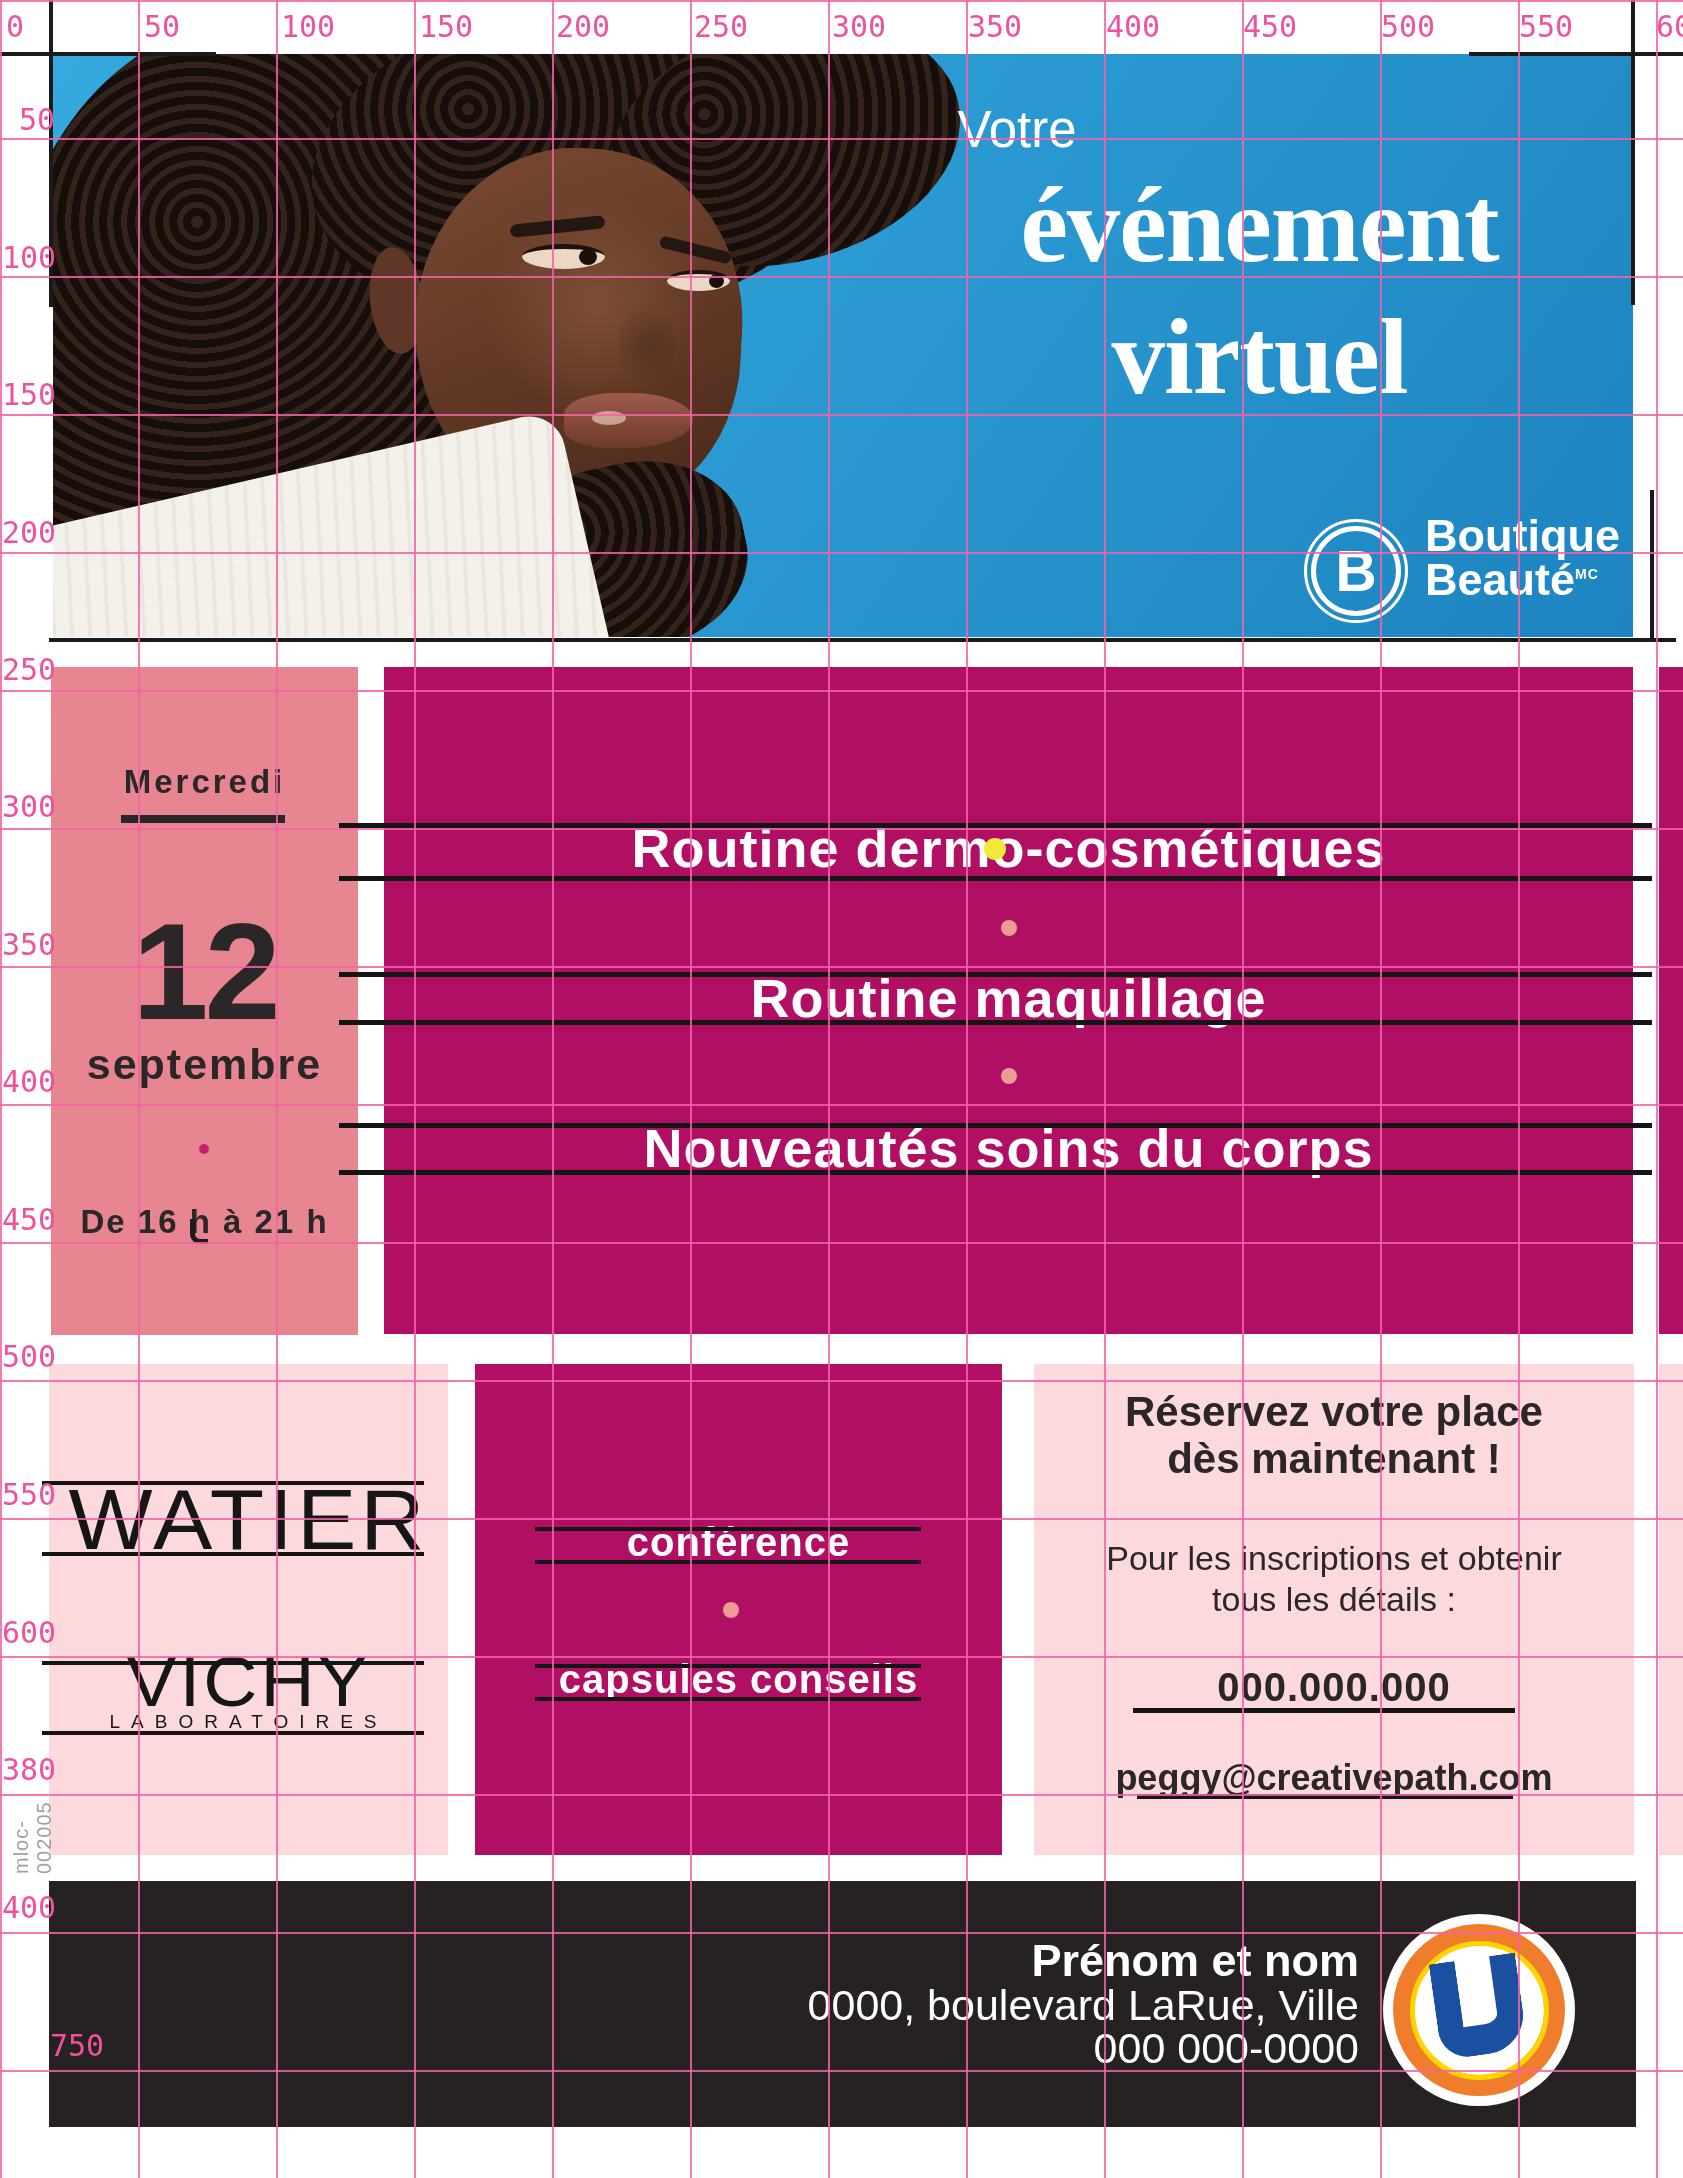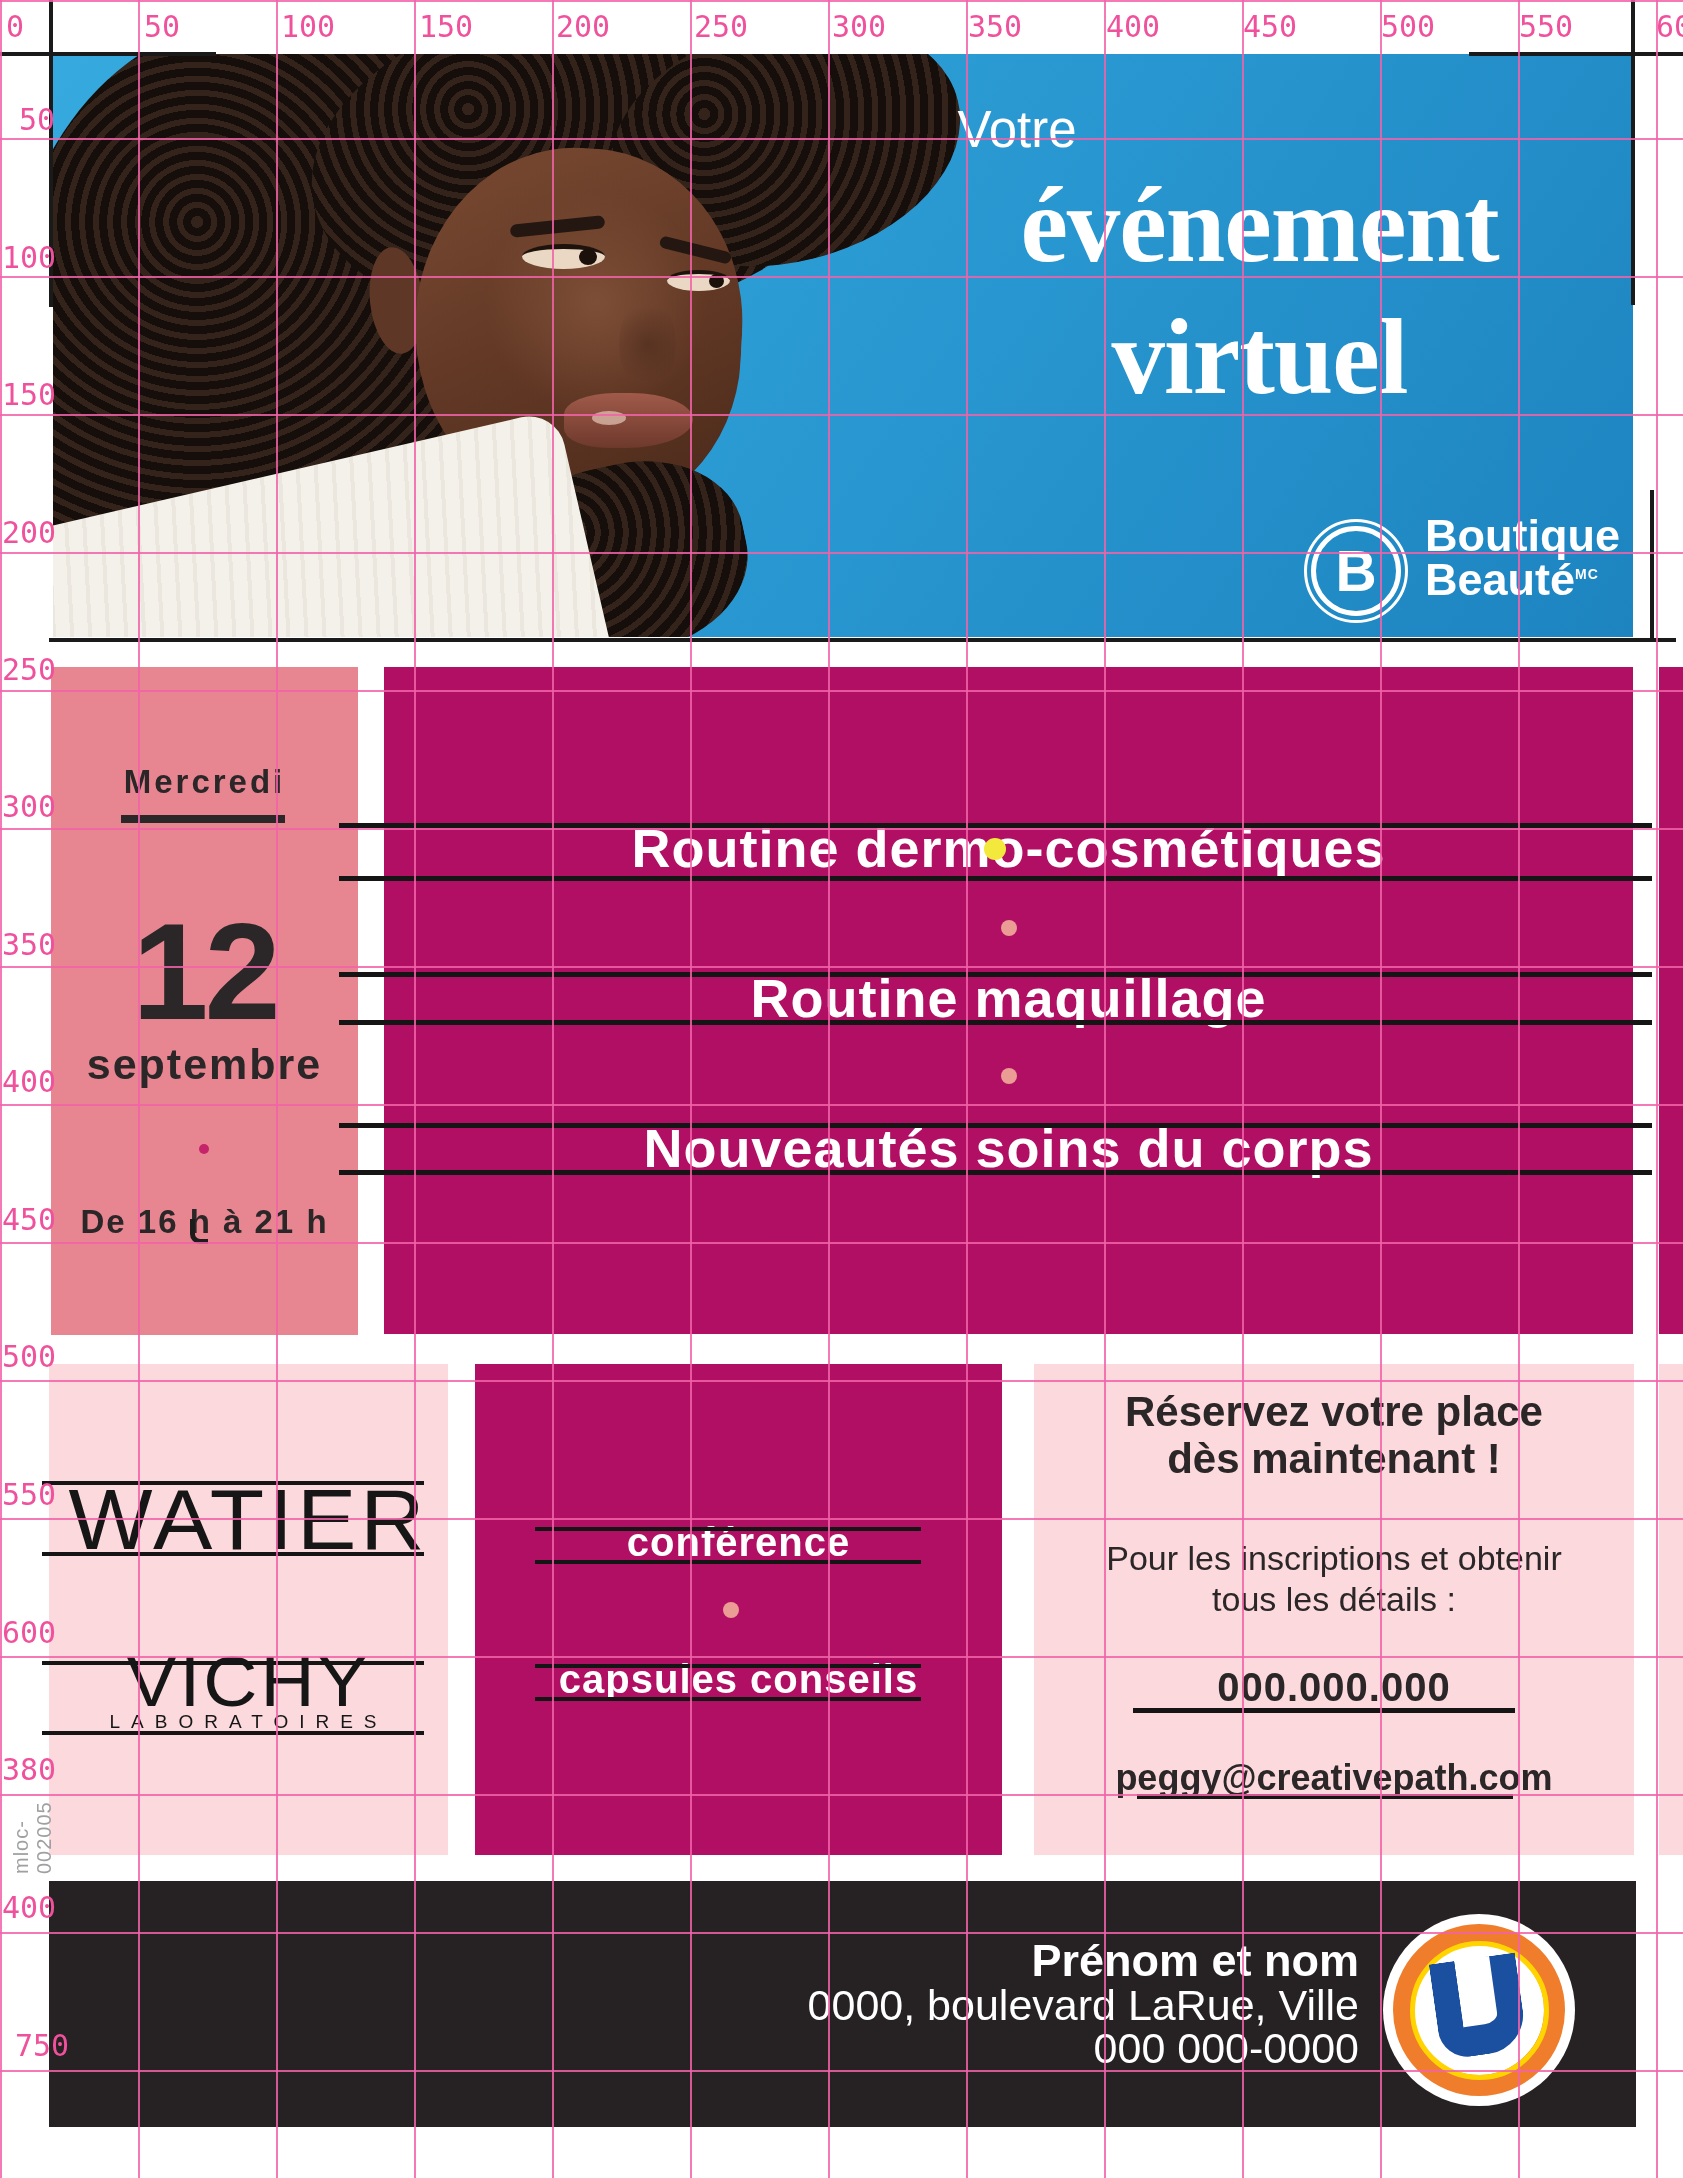--- a/index.html
+++ b/index.html
@@ -198,18 +198,18 @@
   <span class="rlab left" style="left:2px;top:655px;">250</span>
   <span class="rlab left" style="left:2px;top:792px;">300</span>
   <span class="rlab left" style="left:2px;top:930px;">350</span>
   <span class="rlab left" style="left:2px;top:1067px;">400</span>
   <span class="rlab left" style="left:2px;top:1205px;">450</span>
   <span class="rlab left" style="left:2px;top:1342px;">500</span>
   <span class="rlab left" style="left:2px;top:1480px;">550</span>
   <span class="rlab left" style="left:2px;top:1618px;">600</span>
   <span class="rlab left" style="left:2px;top:1755px;">380</span>
   <span class="rlab left" style="left:2px;top:1893px;">400</span>
-  <span class="rlab left" style="left:15px;top:2031px;">750</span>
+  <span class="rlab left" style="left:2px;top:2031px;padding-left:48px;">750</span>
 
   <div id="mloc">mloc-002005</div>
 
 </div>
 
 
 </body></html>

